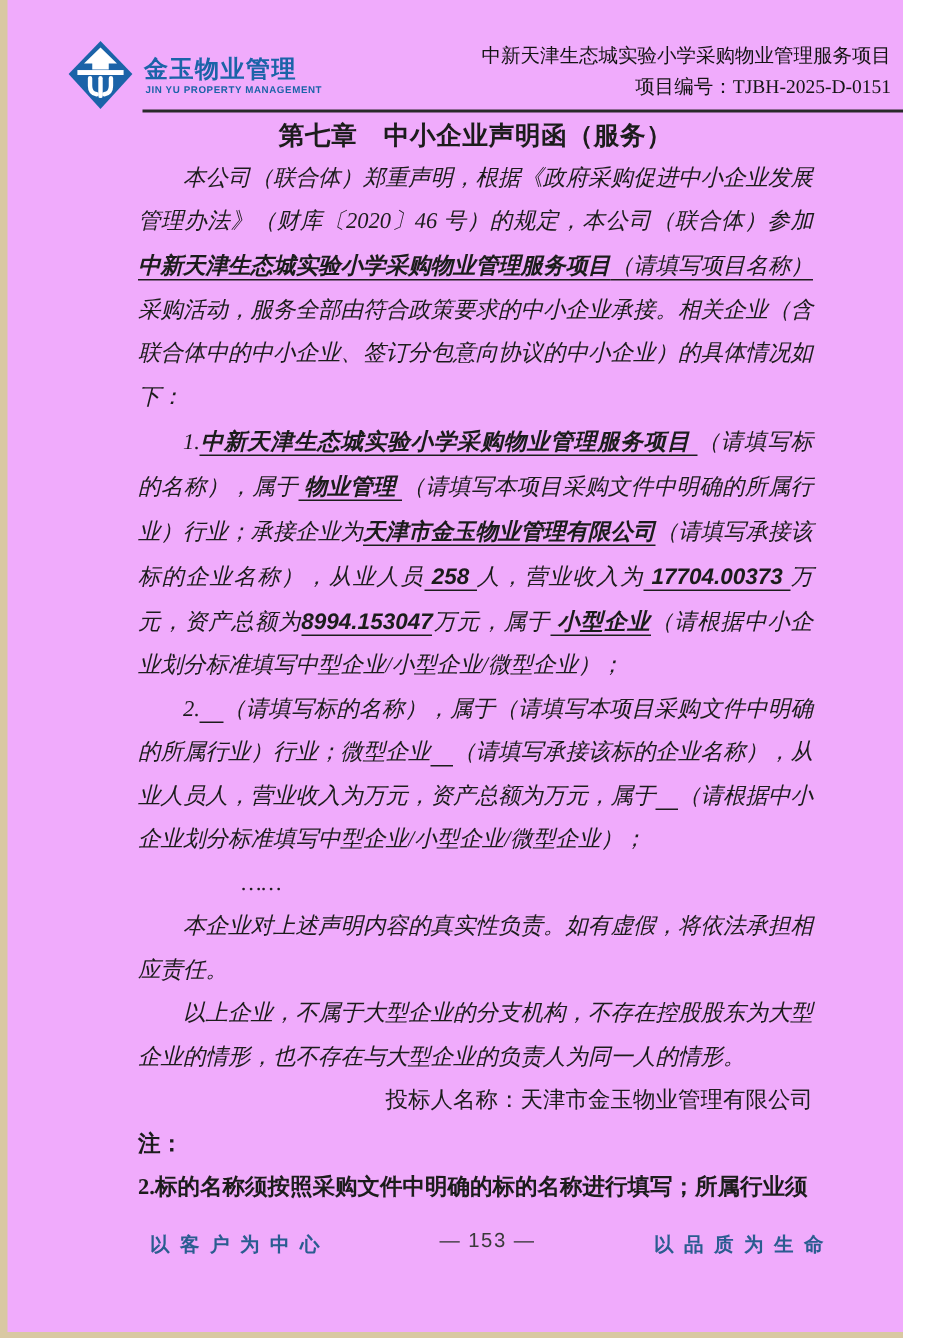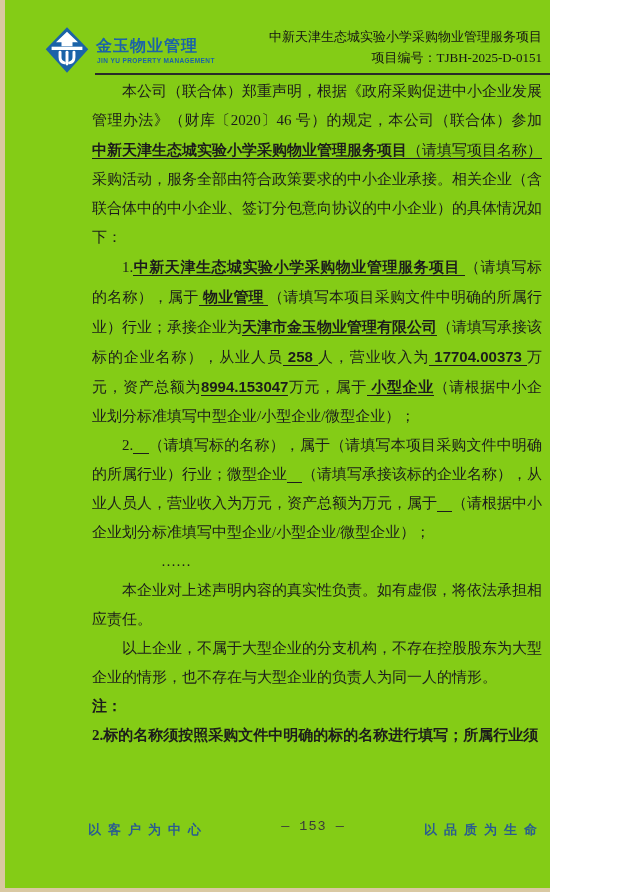--- a/index.html
+++ b/index.html
@@ -1,43 +1,43 @@
 <!DOCTYPE html>
 <html><head>
 <meta charset="utf-8">
 <style>
   html,body{margin:0;padding:0;background:#fff;}
-  .page{position:relative;width:550px;height:892px;background:#84cc16;overflow:hidden;
+  .page{position:relative;width:602px;height:892px;background:#f0abfc;overflow:hidden;
         font-family:"Liberation Serif","DejaVu Serif",serif;color:#1c1c1c;}
   .edge-left{position:absolute;left:0;top:0;width:5px;height:892px;background:#d9c8a2;}
   .edge-bottom{position:absolute;left:0;bottom:0;width:634px;height:4px;background:#d9c8a2;}
 
   
   .logo-icon{position:absolute;left:45px;top:23px;width:44px;height:54px;}
   .brand{position:absolute;left:96px;top:36px;font-family:"Liberation Sans","DejaVu Sans",sans-serif;
          font-weight:bold;font-size:16px;letter-spacing:1px;color:#1b63a8;}
   .brand-sub{position:absolute;left:97px;top:57px;font-family:"Liberation Sans","DejaVu Sans",sans-serif;
          font-weight:bold;font-size:6.5px;letter-spacing:.4px;color:#1b63a8;}
   .head-right{position:absolute;right:8px;top:26px;text-align:right;font-size:13px;line-height:21px;color:#141414;}
   .head-rule{position:absolute;left:95px;top:73px;width:531px;border-top:2px solid #2a2a2a;}
 
   
   .content{position:absolute;left:92px;top:77px;width:450px;font-size:15px;line-height:29px;
            text-align:justify;text-justify:inter-character;}
   .doc-title{text-align:center;font-weight:bold;font-size:17px;line-height:28px;letter-spacing:.5px;text-indent:0;}
-  .para{text-indent:2em;}
+  .para{text-indent:2em;font-style:italic;}
   .ellipsis-line{text-indent:4.6em;text-align:left;}
   .right-line{text-align:right;}
   .note{font-weight:bold;text-align:left;text-indent:0;}
   .b{font-weight:bold;font-family:"Liberation Sans","DejaVu Sans",sans-serif;}
   .u{border-bottom:1px solid #1c1c1c;}
 
   
-  .footer{position:absolute;left:88px;top:821px;width:450px;height:22px;
-          font-family:Liberation Mono, monospace;}
+  .footer{position:absolute;left:100px;top:821px;width:450px;height:22px;
+          font-family:Liberation Sans, sans-serif;}
   .f-left{position:absolute;left:0;top:0;color:#2a5c90;font-weight:bold;font-size:13px;letter-spacing:7px;}
   .f-page{position:absolute;left:50%;top:-2px;transform:translateX(-50%);color:#3a3a3a;font-size:13.5px;letter-spacing:1px;}
   .f-right{position:absolute;right:-6px;top:0;color:#2a5c90;font-weight:bold;font-size:13px;letter-spacing:7px;}
 </style>
 </head>
 <body>
 
 <div class="page">
   <div class="edge-left"></div>
   <div class="edge-bottom"></div>
@@ -54,26 +54,28 @@
   </svg>
   <div class="brand">金玉物业管理</div>
   <div class="brand-sub">JIN YU PROPERTY MANAGEMENT</div>
   <div class="head-right">
     <div>中新天津生态城实验小学采购物业管理服务项目</div>
     <div>项目编号：TJBH-2025-D-0151</div>
   </div>
   <div class="head-rule"></div>
 
   <div class="content">
+    <div class="doc-title">第七章　中小企业声明函（服务）</div>
     <div class="para"><span>本公司（联合体）郑重声明，根据《政府采购促进中小企业发展管理办法》（财库〔2020〕46 号）的规定，本公司（联合体）参加</span><span class="b u">中新天津生态城实验小学采购物业管理服务项目</span><span class="u">（请填写项目名称）</span><span>采购活动，服务全部由符合政策要求的中小企业承接。相关企业（含联合体中的中小企业、签订分包意向协议的中小企业）的具体情况如下：</span></div>
     <div class="para"><span>1.</span><span class="b u">中新天津生态城实验小学采购物业管理服务项目&nbsp;</span><span>（请填写标的名称），属于</span><span class="b u">&nbsp;物业管理&nbsp;</span><span>（请填写本项目采购文件中明确的所属行业）行业；承接企业为</span><span class="b u">天津市金玉物业管理有限公司</span><span>（请填写承接该标的企业名称），从业人员</span><span class="b u">&nbsp;258&nbsp;</span><span>人，营业收入为</span><span class="b u">&nbsp;17704.00373&nbsp;</span><span>万元，资产总额为</span><span class="b u">8994.153047</span><span>万元，属于</span><span class="b u">&nbsp;小型企业</span><span>（请根据中小企业划分标准填写中型企业/小型企业/微型企业）；</span></div>
     <div class="para"><span>2.</span><span class="u">　</span><span>（请填写标的名称），属于（请填写本项目采购文件中明确的所属行业）行业；微型企业</span><span class="u">　</span><span>（请填写承接该标的企业名称），从业人员人，营业收入为万元，资产总额为万元，属于</span><span class="u">　</span><span>（请根据中小企业划分标准填写中型企业/小型企业/微型企业）；</span></div>
     <div class="para ellipsis-line">……</div>
     <div class="para"><span>本企业对上述声明内容的真实性负责。如有虚假，将依法承担相应责任。</span></div>
     <div class="para"><span>以上企业，不属于大型企业的分支机构，不存在控股股东为大型企业的情形，也不存在与大型企业的负责人为同一人的情形。</span></div>
+    <div class="right-line">投标人名称：天津市金玉物业管理有限公司</div>
     <div class="note">注：</div>
     <div class="note">2.标的名称须按照采购文件中明确的标的名称进行填写；所属行业须</div>
   </div>
 
   <div class="footer">
     <span class="f-left">以客户为中心</span>
     <span class="f-page">— 153 —</span>
     <span class="f-right">以品质为生命</span>
   </div>
 </div>

